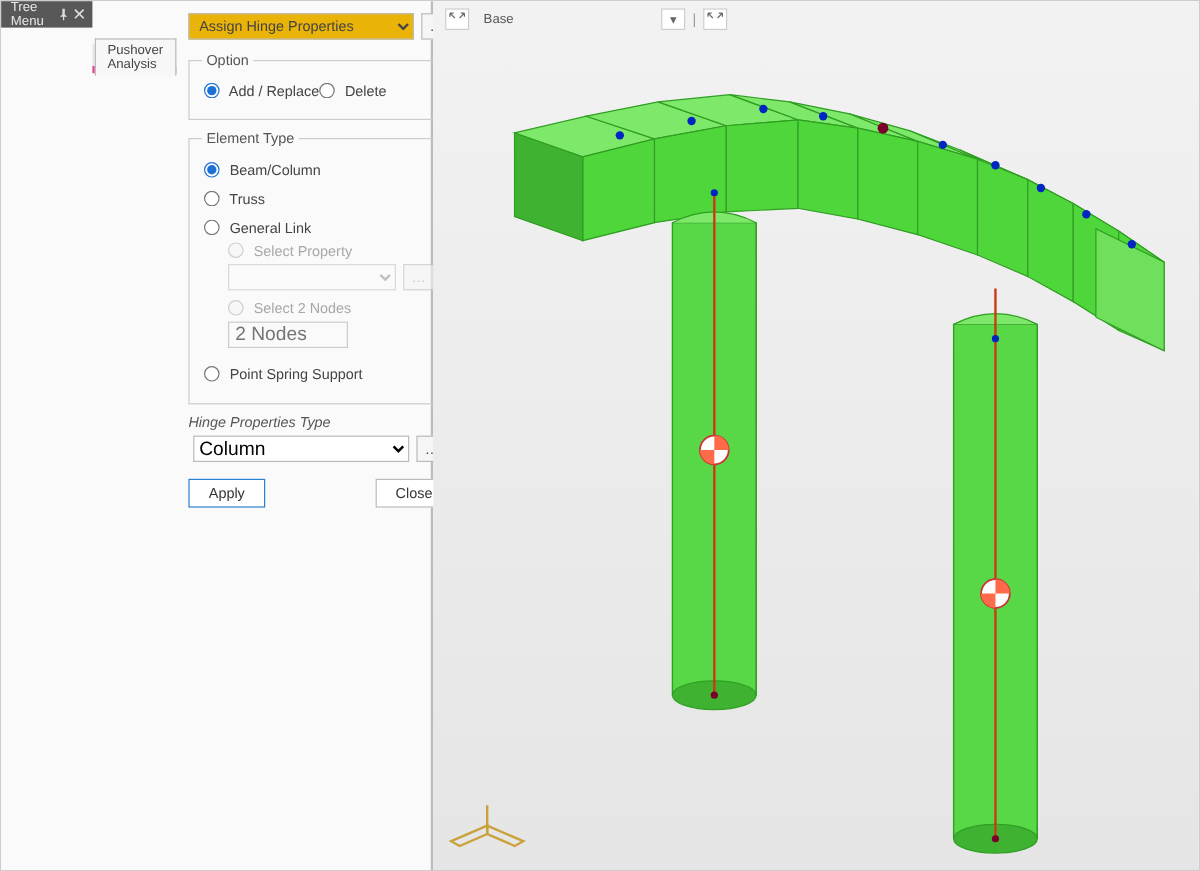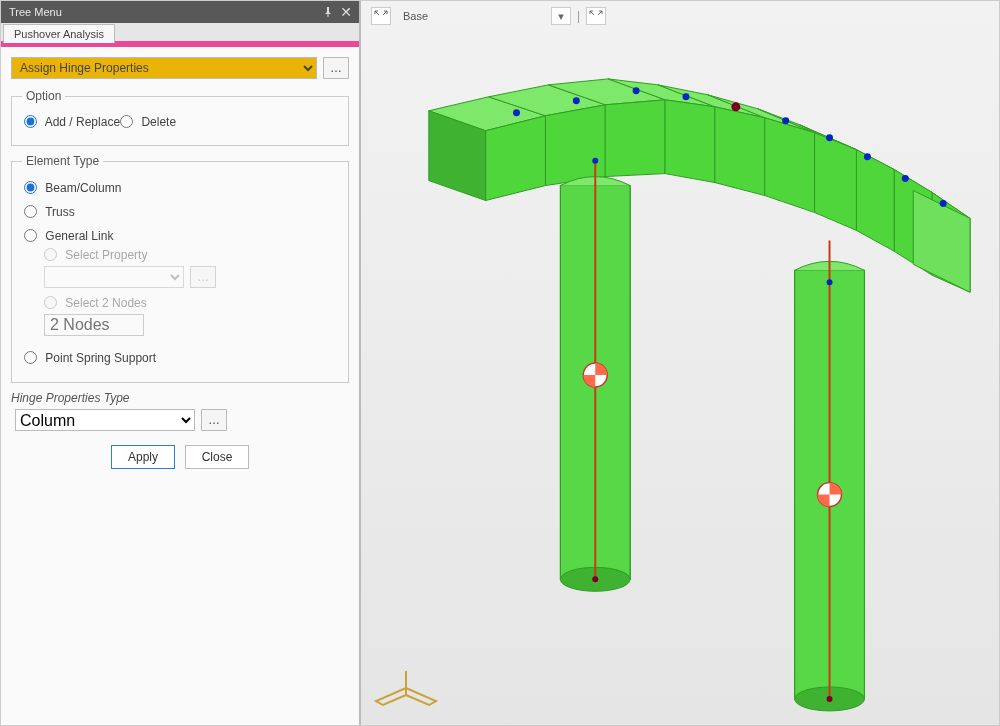--- a/index.html
+++ b/index.html
@@ -1,26 +1,26 @@
 <!DOCTYPE html>
 <html><head>
 <meta charset="utf-8">
 <style>
   * { box-sizing: border-box; margin: 0; padding: 0; }
   body { font-family: "Segoe UI", Tahoma, sans-serif; font-size: 12px; color: #444; background: #fff; }
   .app { display: flex; width: 1000px; height: 726px; border: 1px solid #ccc; }
 
   
-  .panel { width: 360px; background: #fafafa; display: flex; flex-direction: column; border-right: 2px solid #bbb; }
+  .panel { width: 360px; background: #fafafa; display: flex; flex-direction: row; border-right: 2px solid #bbb; }
   .panel-titlebar { height: 22px; background: #585858; color: #e8e8e8; display: flex; align-items: center; padding: 0 4px 0 8px; font-size: 11px; }
   .panel-titlebar .spacer { flex: 1; }
   .pin-icon, .close-icon { width: 18px; height: 18px; display: flex; align-items: center; justify-content: center; color: #ddd; cursor: pointer; }
   .close-icon { font-size: 14px; }
 
-  .tabstrip { height: 24px; background: #e6e6e6; display: flex; align-items: flex-start; border-bottom: 6px solid #ec4899; padding-left: 2px; }
+  .tabstrip { height: 24px; background: #e6e6e6; display: flex; align-items: center; border-bottom: 6px solid #ec4899; padding-left: 2px; margin-top: 36px; }
   .tab { background: #f7f7f7; border: 1px solid #bbb; border-bottom: none; padding: 3px 10px; font-size: 11px; position: relative; top: 1px; }
 
   .panel-body { padding: 10px 10px 0 10px; }
 
   .row { display: flex; align-items: center; gap: 6px; margin-bottom: 10px; }
   select.main { flex: 1; height: 22px; border: 1px solid #bbb; background: #eab308; padding: 0 4px; font-size: 12px; color: #444; }
   .btn-ellipsis { width: 26px; height: 22px; border: 1px solid #bbb; background: #f5f5f5; display: flex; align-items: center; justify-content: center; cursor: pointer; }
 
   fieldset { border: 1px solid #ccc; padding: 8px 10px 12px 10px; margin-bottom: 8px; font-size: 12px; }
   legend { padding: 0 4px; color: #555; }
@@ -33,21 +33,21 @@
   .indent { margin-left: 22px; }
   .disabled, .disabled * { color: #a8a8a8 !important; }
   .sub-row { display: flex; align-items: center; gap: 6px; margin-top: 4px; }
   select.small { width: 140px; height: 22px; border: 1px solid #ccc; background: #fafafa; font-size: 12px; }
   input.small { width: 100px; height: 22px; border: 1px solid #ccc; background: #fafafa; padding: 0 5px; font-size: 16px; }
 
   .label-block { margin: 6px 0 4px 0; color: #555; font-style: italic; }
   .hinge-row { display: flex; align-items: center; gap: 6px; margin: 0 4px 14px 4px; }
   select.hinge { width: 180px; height: 22px; border: 1px solid #bbb; background: #fff; font-size: 16px; }
 
-  .btn-row { display: flex; gap: 10px; justify-content: center; margin-top: 0; }
+  .btn-row { display: flex; gap: 10px; justify-content: space-between; margin-top: 0; }
   .btn { min-width: 64px; height: 24px; border: 1px solid #2a7ed4; background: #fff; color: #333; font-size: 12px; cursor: pointer; }
   .btn.primary { border-color: #2a7ed4; }
   .btn.secondary { border-color: #bbb; }
 
   
   .viewport { flex: 1; position: relative; background: linear-gradient(#f2f2f2, #e5e5e5); }
   .view-toolbar { position: absolute; top: 6px; left: 10px; display: flex; align-items: center; gap: 12px; font-size: 11px; color: #555; }
   .tb-right { position: absolute; top: 6px; left: 190px; display: flex; align-items: center; gap: 6px; }
   .icon-box { width: 20px; height: 18px; border: 1px solid #ccc; background: #fff; display: flex; align-items: center; justify-content: center; font-size: 11px; color: #666; }
   .coord-icon { width: 16px; height: 14px; }

